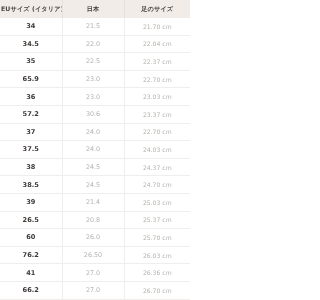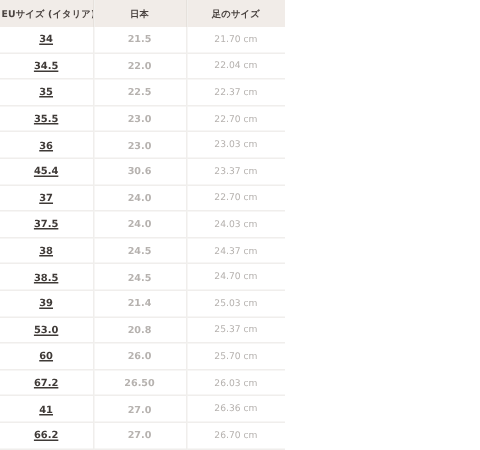--- a/index.html
+++ b/index.html
@@ -54,25 +54,24 @@
     border-right: none;
   }
   .size-table tbody tr:last-child td {
     border-bottom: 1px solid #f0eeec;
   }
 
   td.eu {
     font-size: 6.6px;
     font-weight: bold;
     color: #3f3a37;
-    text-decoration: underline;
   }
   td.jp {
     font-size: 6.4px;
-    font-weight: bold;
+    font-weight: normal;
     color: #b6b2af;
   }
   td.foot {
     font-size: 6.1px;
     font-weight: normal;
     color: #b6b2af;
   }
 </style>
 </head>
 <body>
@@ -100,31 +99,31 @@
         <td class="eu">34.5</td>
         <td class="jp">22.0</td>
         <td class="foot">22.04 cm</td>
       </tr>
       <tr>
         <td class="eu">35</td>
         <td class="jp">22.5</td>
         <td class="foot">22.37 cm</td>
       </tr>
       <tr>
-        <td class="eu">35.5</td>
+        <td class="eu">65.9</td>
         <td class="jp">23.0</td>
         <td class="foot">22.70 cm</td>
       </tr>
       <tr>
         <td class="eu">36</td>
         <td class="jp">23.0</td>
         <td class="foot">23.03 cm</td>
       </tr>
       <tr>
-        <td class="eu">45.4</td>
+        <td class="eu">57.2</td>
         <td class="jp">30.6</td>
         <td class="foot">23.37 cm</td>
       </tr>
       <tr>
         <td class="eu">37</td>
         <td class="jp">24.0</td>
         <td class="foot">22.70 cm</td>
       </tr>
       <tr>
         <td class="eu">37.5</td>
@@ -140,31 +139,31 @@
         <td class="eu">38.5</td>
         <td class="jp">24.5</td>
         <td class="foot">24.70 cm</td>
       </tr>
       <tr>
         <td class="eu">39</td>
         <td class="jp">21.4</td>
         <td class="foot">25.03 cm</td>
       </tr>
       <tr>
-        <td class="eu">53.0</td>
+        <td class="eu">26.5</td>
         <td class="jp">20.8</td>
         <td class="foot">25.37 cm</td>
       </tr>
       <tr>
         <td class="eu">60</td>
         <td class="jp">26.0</td>
         <td class="foot">25.70 cm</td>
       </tr>
       <tr>
-        <td class="eu">67.2</td>
+        <td class="eu">76.2</td>
         <td class="jp">26.50</td>
         <td class="foot">26.03 cm</td>
       </tr>
       <tr>
         <td class="eu">41</td>
         <td class="jp">27.0</td>
         <td class="foot">26.36 cm</td>
       </tr>
       <tr>
         <td class="eu">66.2</td>

